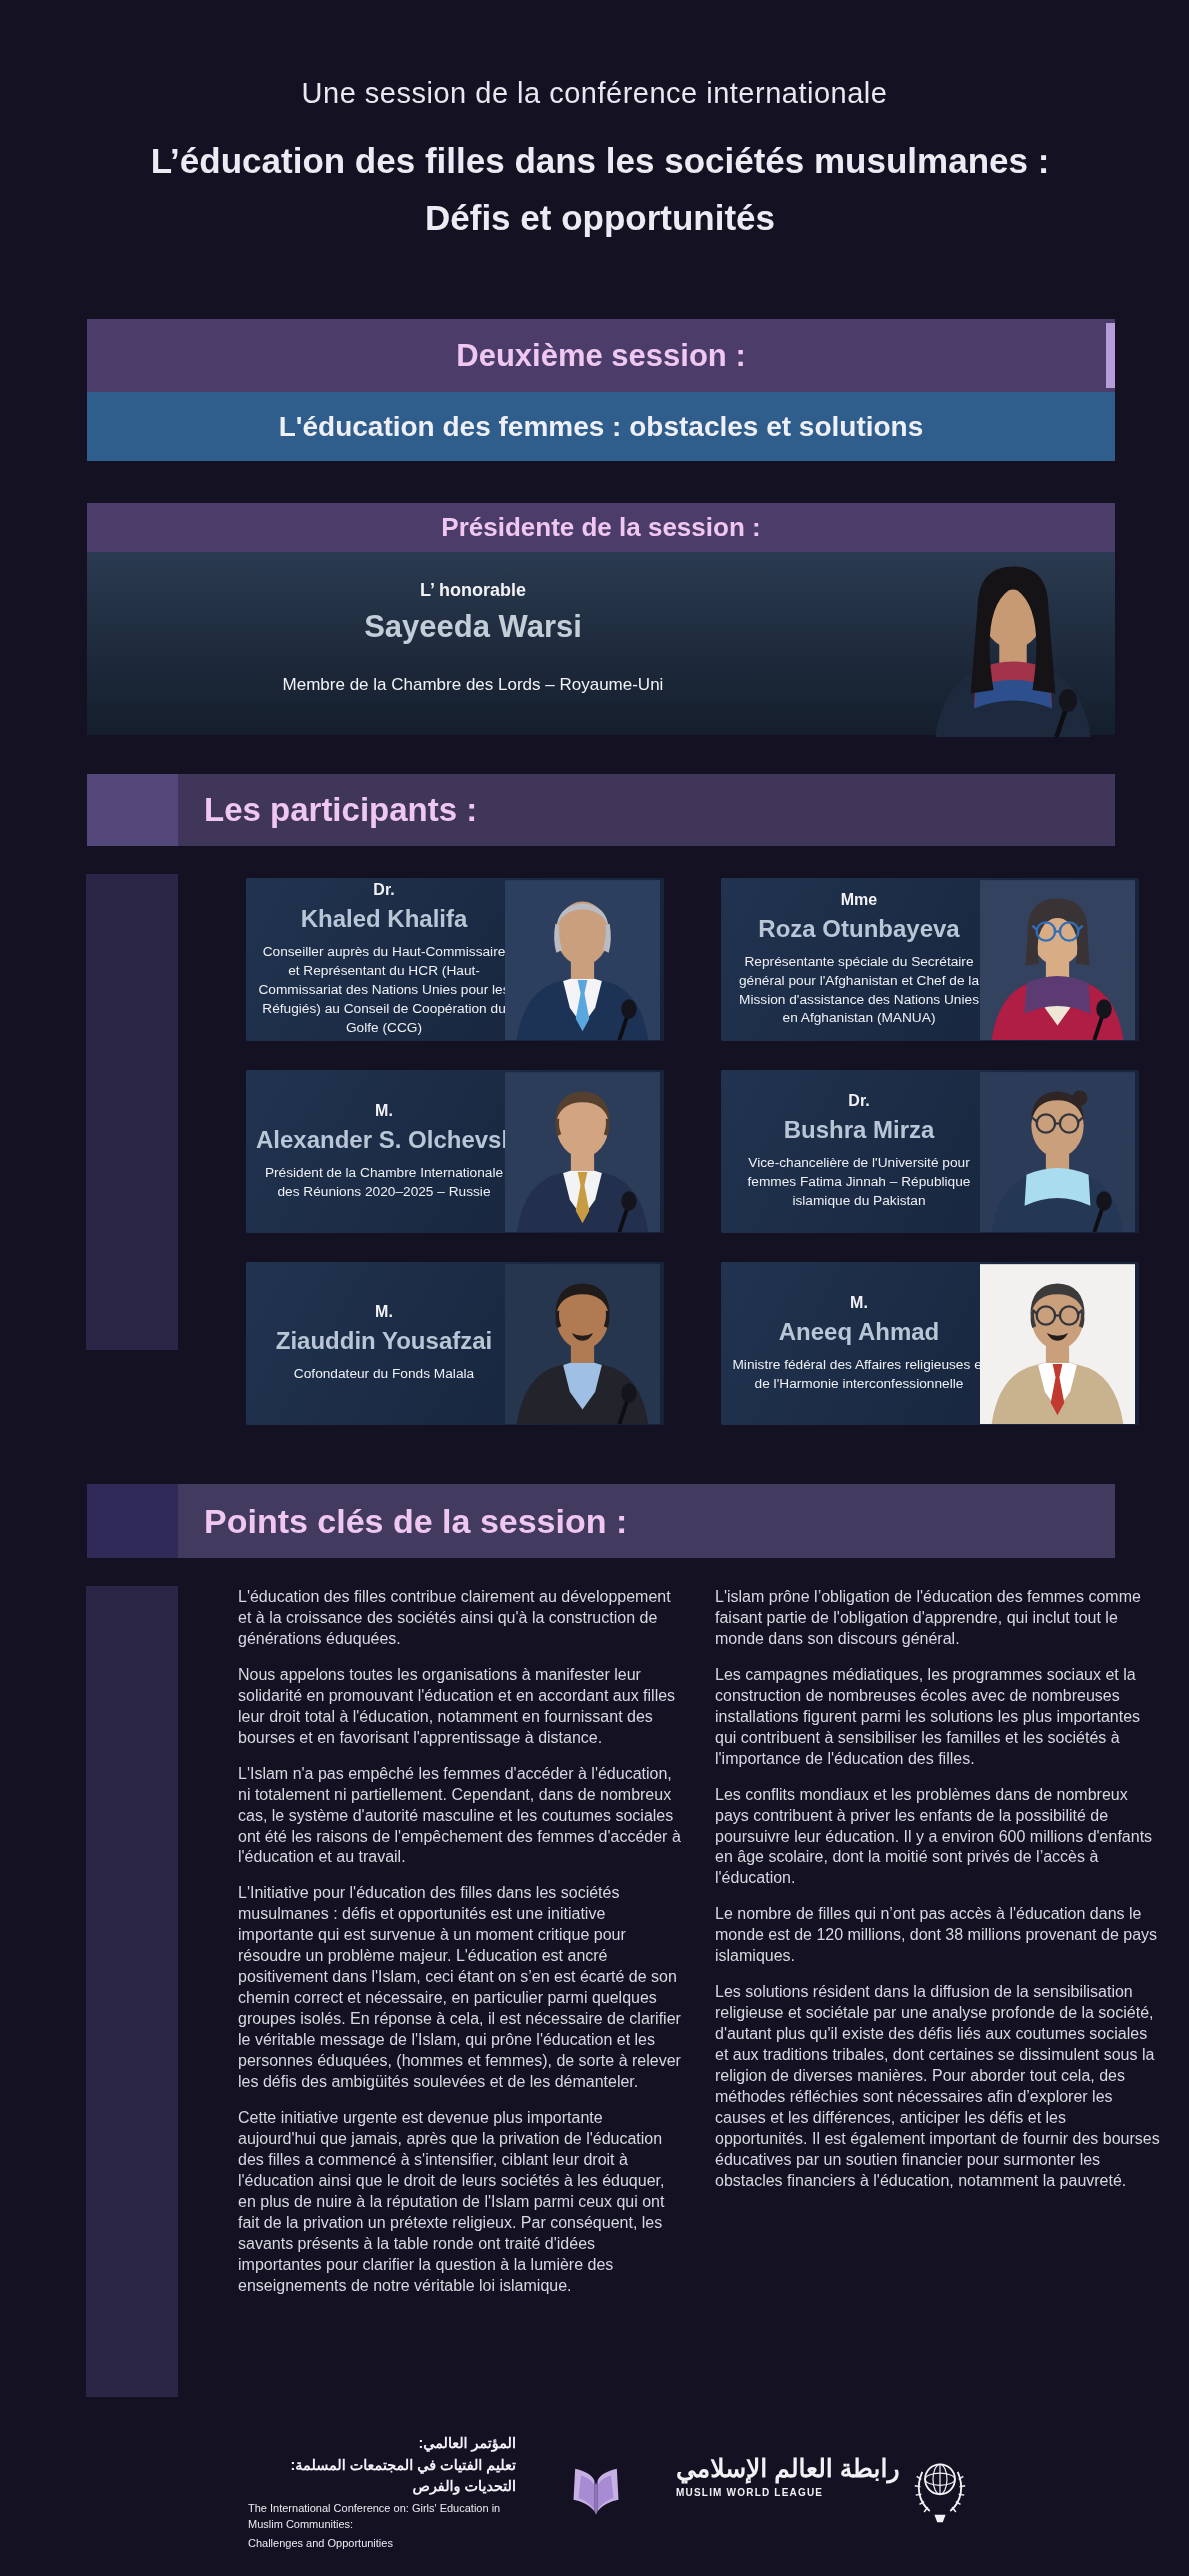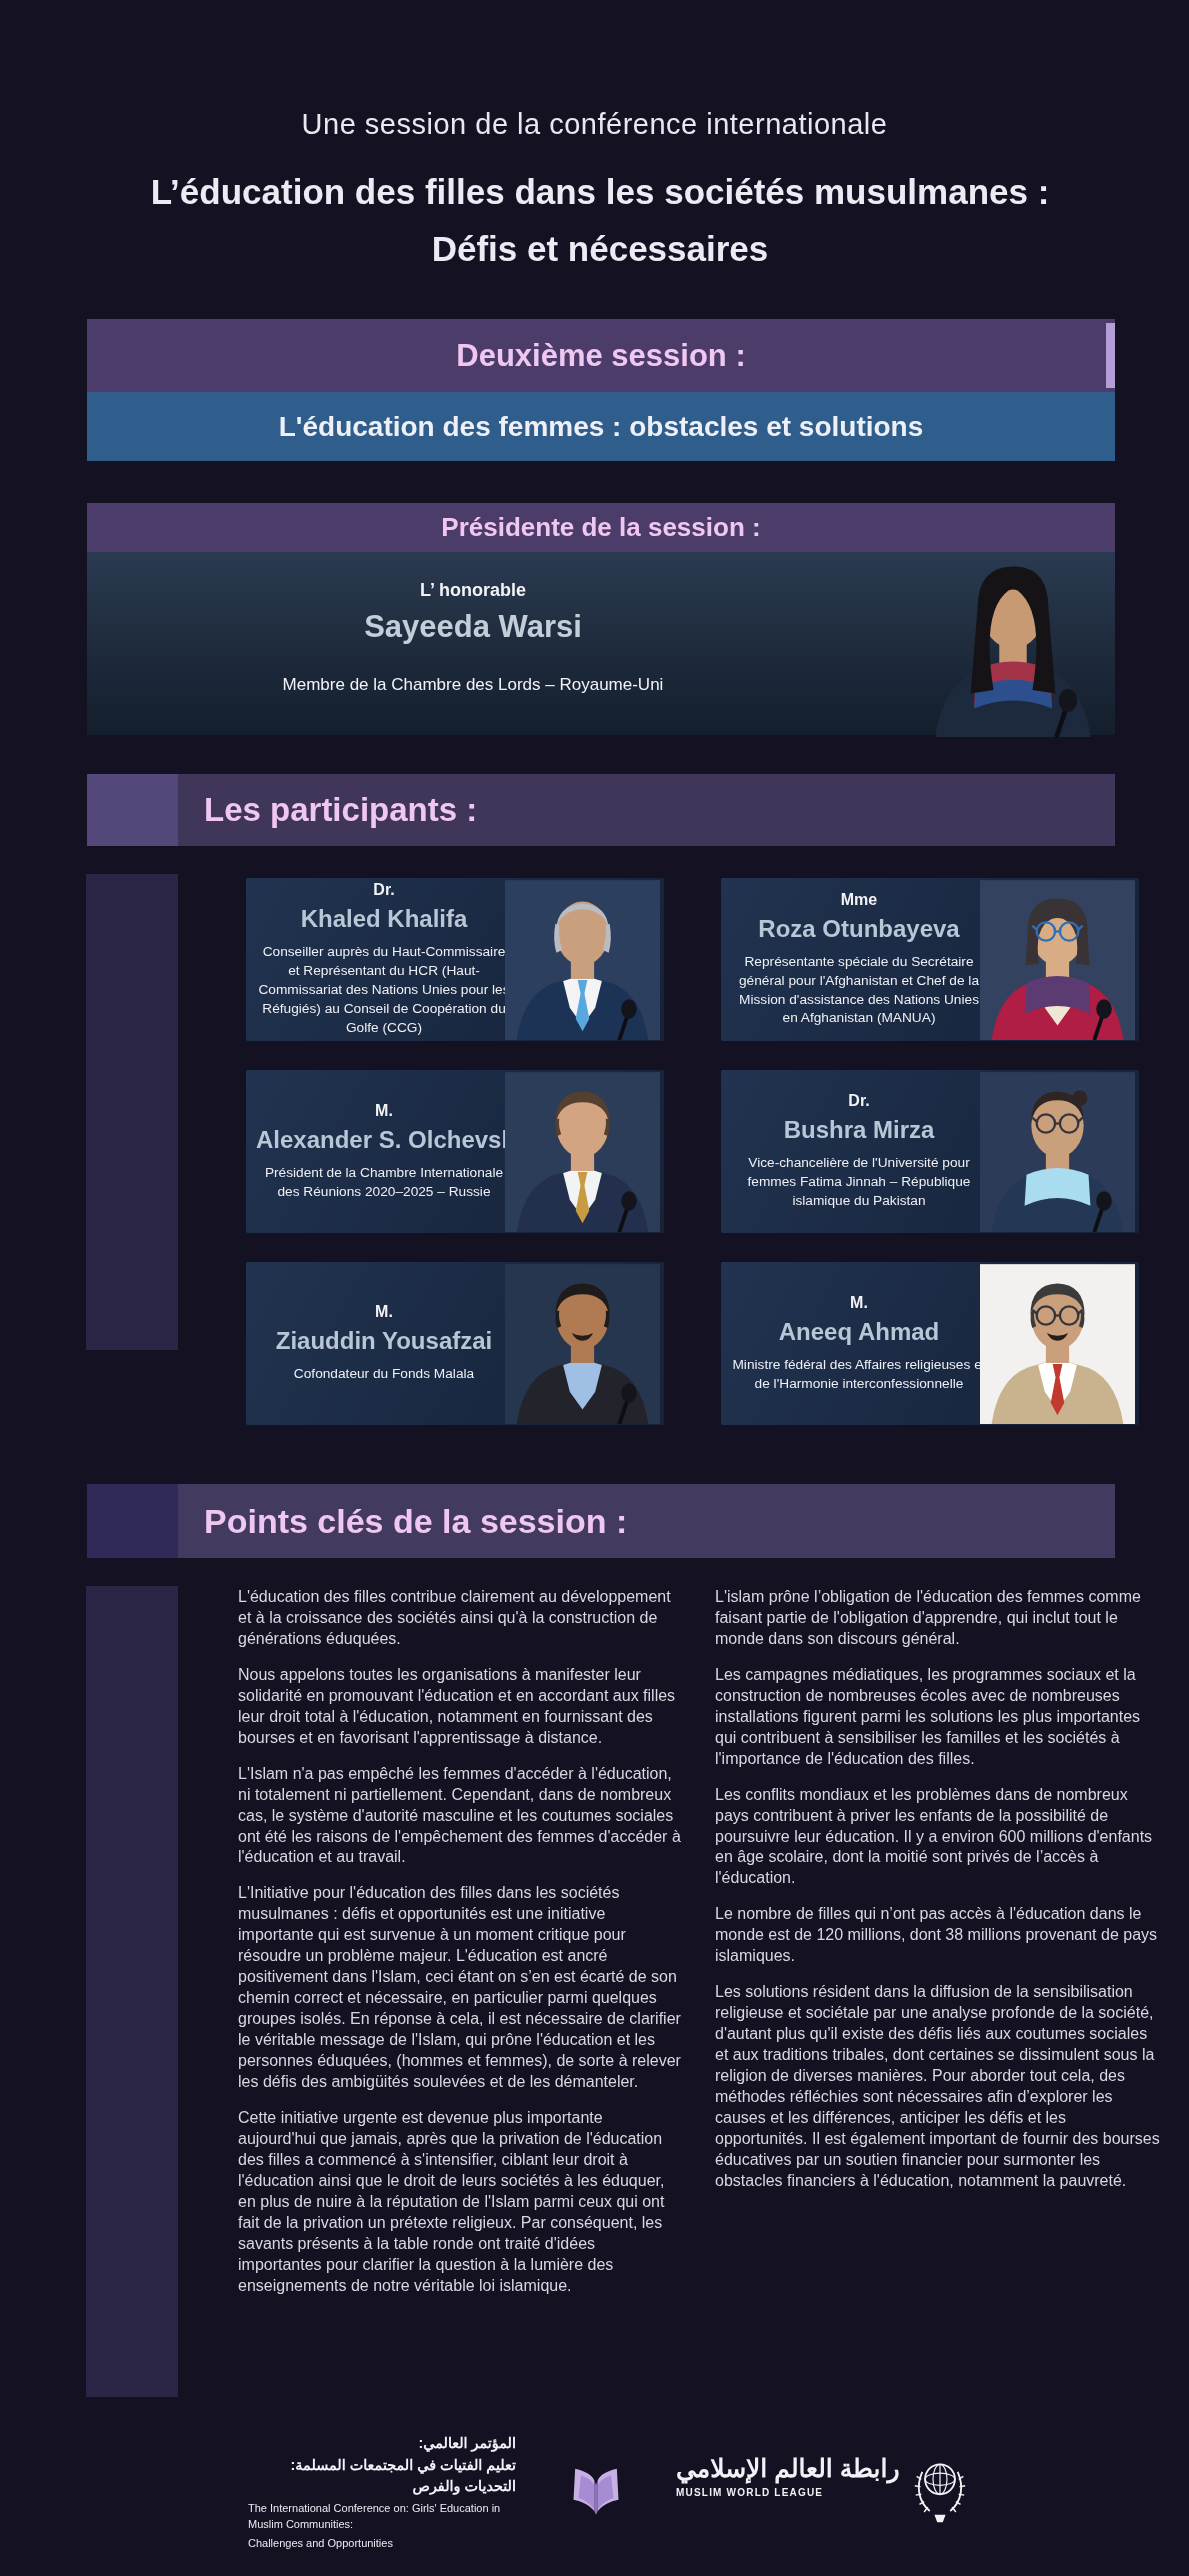--- a/index.html
+++ b/index.html
@@ -8,21 +8,21 @@
     --strip:#2b2546; --card-a:#213350; --card-b:#152238; --name:#b9c6d6;
     --body-text:#d7d9e1; --title-text:#eceaf2; --panel-a:#2a3a50; --panel-b:#141e2c;
     --banner-key:#433a5f; --white:#f3f3f7;
   }
   *{box-sizing:border-box; margin:0; padding:0;}
   html,body{background:var(--bg);}
   body{font-family:"Liberation Sans", sans-serif;}
   .poster{position:relative; width:1189px; height:2576px; background:var(--bg); overflow:hidden; margin:0 auto;}
 
   
-  .header{position:absolute; top:108px; left:0; width:1189px; text-align:center; color:var(--title-text);}
+  .header{position:absolute; top:77px; left:0; width:1189px; text-align:center; color:var(--title-text);}
   .kicker{font-size:29px; font-weight:400; letter-spacing:0.5px; margin-bottom:22px; color:#e9e7f0;}
   .title-line{font-size:35px; font-weight:700; line-height:57px; color:#eceaf2;margin-left:11px;}
 
   
   .banner1{position:absolute; top:319px; left:87px; width:1028px; height:73px; background:var(--purple);}
   .banner1 .txt{display:block; text-align:center; line-height:73px; font-size:31px; font-weight:700; color:var(--pink);}
   .accent-bar{position:absolute; right:0; top:4px; bottom:4px; width:9px; background:var(--lavender);}
   .banner2{position:absolute; top:392px; left:87px; width:1028px; height:69px; background:var(--blue);}
   .banner2 .txt{display:block; text-align:center; line-height:69px; font-size:28px; font-weight:700; color:#eef0f6;}
 
@@ -77,21 +77,21 @@
   .globe{width:56px; height:75px;}
 </style>
 </head>
 <body>
 
 <div class="poster">
 
   <div class="header">
     <div class="kicker">Une session de la conférence internationale</div>
     <div class="title-line">L’éducation des filles dans les sociétés musulmanes :</div>
-    <div class="title-line">Défis et nécessaires</div>
+    <div class="title-line">Défis et opportunités</div>
   </div>
 
   <div class="banner1">
     <span class="txt">Deuxième session :</span>
     <div class="accent-bar"></div>
   </div>
   <div class="banner2">
     <span class="txt">L'éducation des femmes : obstacles et solutions</span>
   </div>
 

